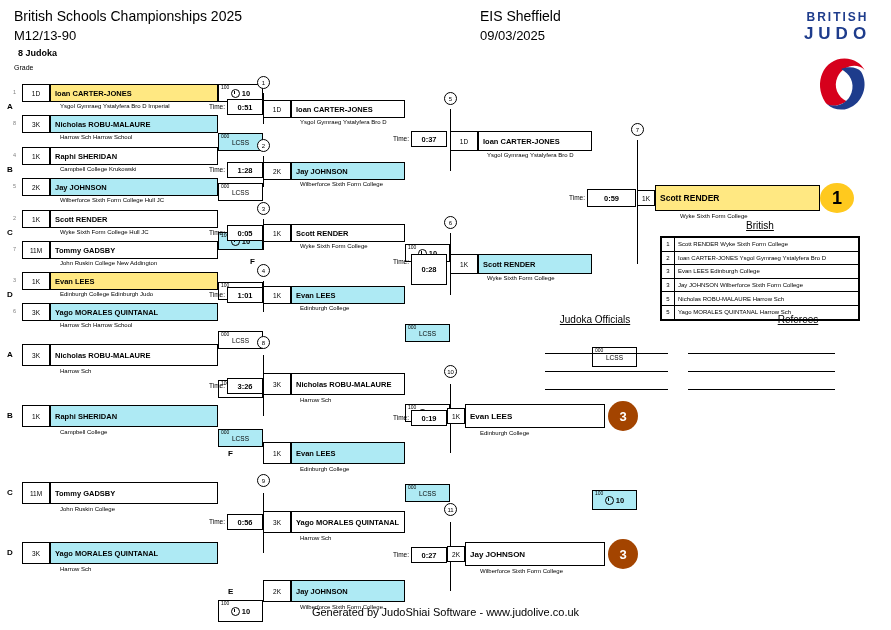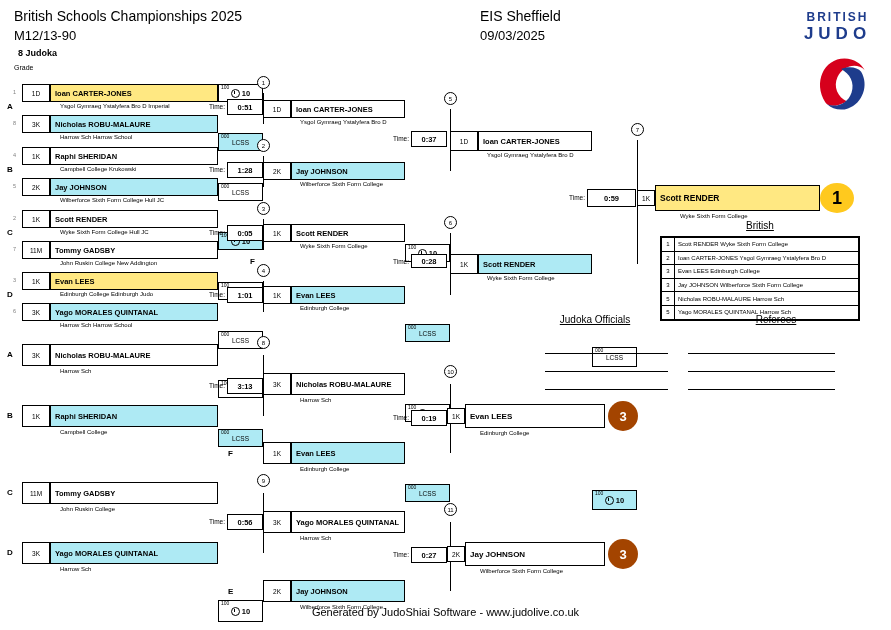--- a/index.html
+++ b/index.html
@@ -287,25 +287,25 @@
   <div class="tb" style="left:227px;top:99px;width:36px;height:16px">0:51</div>
   <div class="tl" style="left:185px;top:166px;width:40px">Time:</div>
   <div class="tb" style="left:227px;top:162px;width:36px;height:16px">1:28</div>
   <div class="tl" style="left:185px;top:229px;width:40px">Time:</div>
   <div class="tb" style="left:227px;top:225px;width:36px;height:16px">0:05</div>
   <div class="tl" style="left:185px;top:291px;width:40px">Time:</div>
   <div class="tb" style="left:227px;top:287px;width:36px;height:16px">1:01</div>
   <div class="tl" style="left:369px;top:135px;width:40px">Time:</div>
   <div class="tb" style="left:411px;top:131px;width:36px;height:16px">0:37</div>
   <div class="tl" style="left:369px;top:258px;width:40px">Time:</div>
-  <div class="tb" style="left:411px;top:254px;width:36px;height:14px">0:28</div>
+  <div class="tb" style="left:411px;top:254px;width:36px;height:31px">0:28</div>
   <div class="tl" style="left:545px;top:194px;width:40px">Time:</div>
   <div class="tb" style="left:587px;top:189px;width:49px;height:18px">0:59</div>
   <div class="tl" style="left:185px;top:382px;width:40px">Time:</div>
-  <div class="tb" style="left:227px;top:378px;width:36px;height:16px">3:13</div>
+  <div class="tb" style="left:227px;top:378px;width:36px;height:16px">3:26</div>
   <div class="tl" style="left:185px;top:518px;width:40px">Time:</div>
   <div class="tb" style="left:227px;top:514px;width:36px;height:16px">0:56</div>
   <div class="tl" style="left:369px;top:414px;width:40px">Time:</div>
   <div class="tb" style="left:411px;top:410px;width:36px;height:16px">0:19</div>
   <div class="tl" style="left:369px;top:551px;width:40px">Time:</div>
   <div class="tb" style="left:411px;top:547px;width:36px;height:16px">0:27</div>
 
   <div class="abs hU" style="left:660px;top:220px;width:200px;text-align:center;font-size:10px">British</div>
   <div class="rtable" style="left:660px;top:236px;width:200px">
     <div class="rrow">
@@ -328,21 +328,21 @@
         <span class="rnum">5</span>
         <span class="rtxt"><span>Nicholas ROBU-MALAURE</span>&nbsp;<span>Harrow Sch</span></span>
       </div>
     <div class="rrow">
         <span class="rnum">5</span>
         <span class="rtxt"><span>Yago MORALES QUINTANAL</span>&nbsp;<span>Harrow Sch</span></span>
       </div>
   </div>
 
   <div class="abs hU" style="left:540px;top:314px;width:110px;text-align:center;font-size:10px">Judoka Officials</div>
-  <div class="abs hU" style="left:726px;top:314px;width:100px;text-align:center;font-size:10px">Referees</div>
+  <div class="abs hU" style="left:748px;top:314px;width:100px;text-align:center;font-size:10px">Referees</div>
   <div class="sig" style="left:545px;top:352px;width:123px"></div>
   <div class="sig" style="left:545px;top:370px;width:123px"></div>
   <div class="sig" style="left:545px;top:388px;width:123px"></div>
   <div class="sig" style="left:688px;top:352px;width:147px"></div>
   <div class="sig" style="left:688px;top:370px;width:147px"></div>
   <div class="sig" style="left:688px;top:388px;width:147px"></div>
 
   <div class="ftr" style="top:606px">Generated by JudoShiai Software - www.judolive.co.uk</div>
 
 </div>

